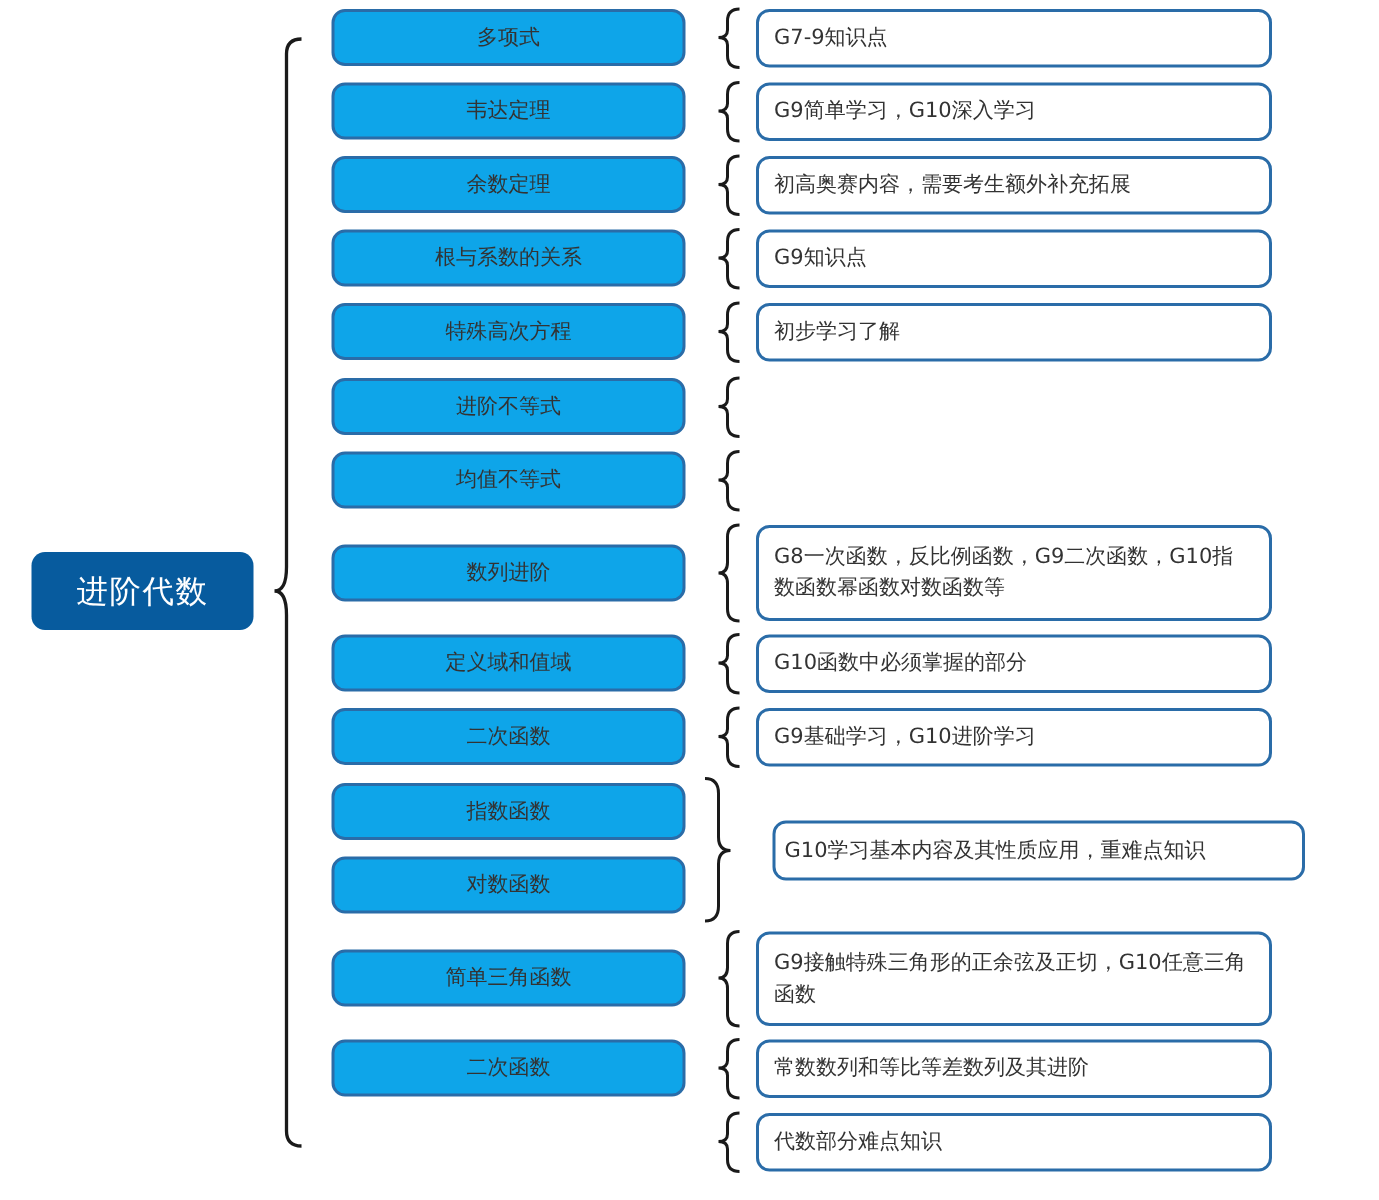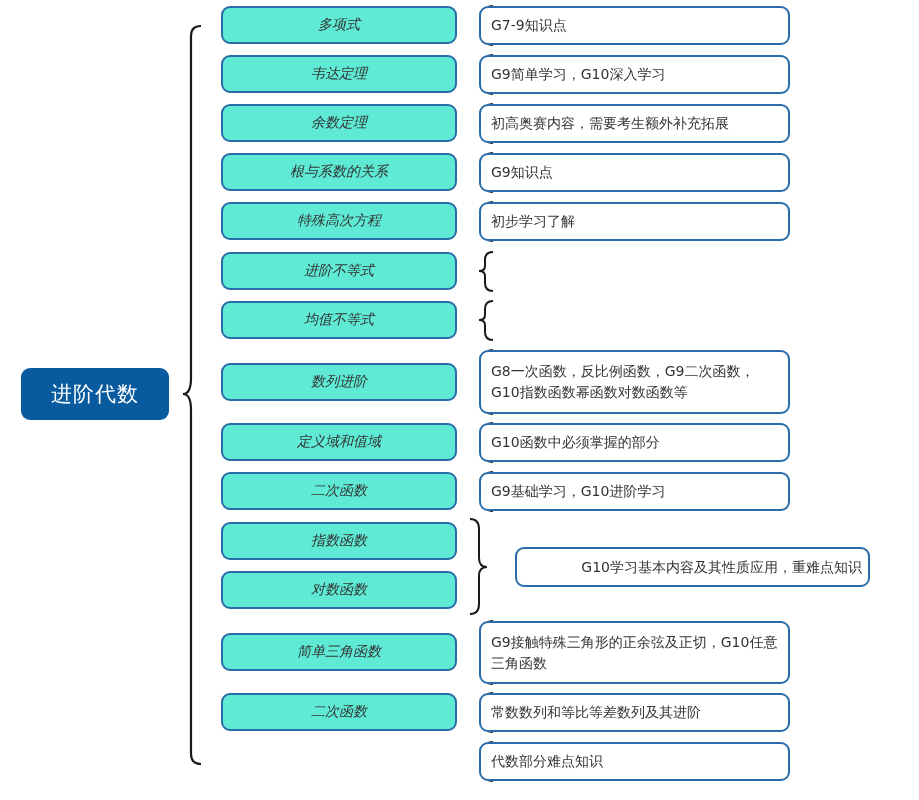--- a/index.html
+++ b/index.html
@@ -8,30 +8,30 @@
     #canvas { position: absolute; left: 0; top: 0; width: 919px; height: 800px; }
     .root {
       position: absolute; left: 21px; top: 368px; width: 148px; height: 52px;
       background: #075b9e; border-radius: 9px; color: #ffffff;
       font-size: 21px; font-weight: normal; display: flex; align-items: center; justify-content: center;
       letter-spacing: 1px;
     }
     .topic {
       position: absolute; left: 221px; width: 236px; height: 38px;
       box-sizing: border-box; border: 2.5px solid #2a6ca8; border-radius: 9px;
-      background: #5eead4; color: #333333; font-size: 14px;
-      display: flex; align-items: center; justify-content: center; font-style: italic;
+      background: #0ea5e9; color: #333333; font-size: 14px;
+      display: flex; align-items: center; justify-content: center;
     }
     .note {
-      position: absolute; left: 479px; width: 311px;
+      position: absolute; left: 504px; width: 344px;
       box-sizing: border-box; border: 2.5px solid #2a6ca8; border-radius: 9px;
       background: #ffffff; color: #333333; font-size: 14px; line-height: 21px;
       display: flex; align-items: center; padding: 12px 10px;
     }
-    .note.center { justify-content: flex-end; padding: 5px 6px; }
+    .note.center { justify-content: flex-start; padding: 5px 6px; }
     svg.braces { position: absolute; left: 0; top: 0; pointer-events: none; }
   </style>
 </head>
 <body>
 
 <div id="canvas">
 
   <svg class="braces" width="919" height="800">
 
     <path d="M201,26 Q191,26 191,36 L191,378 Q191,394 183,394 Q191,394 191,410 L191,754 Q191,764 201,764" fill="none" stroke="#1a1a1a" stroke-width="2.2"></path>

